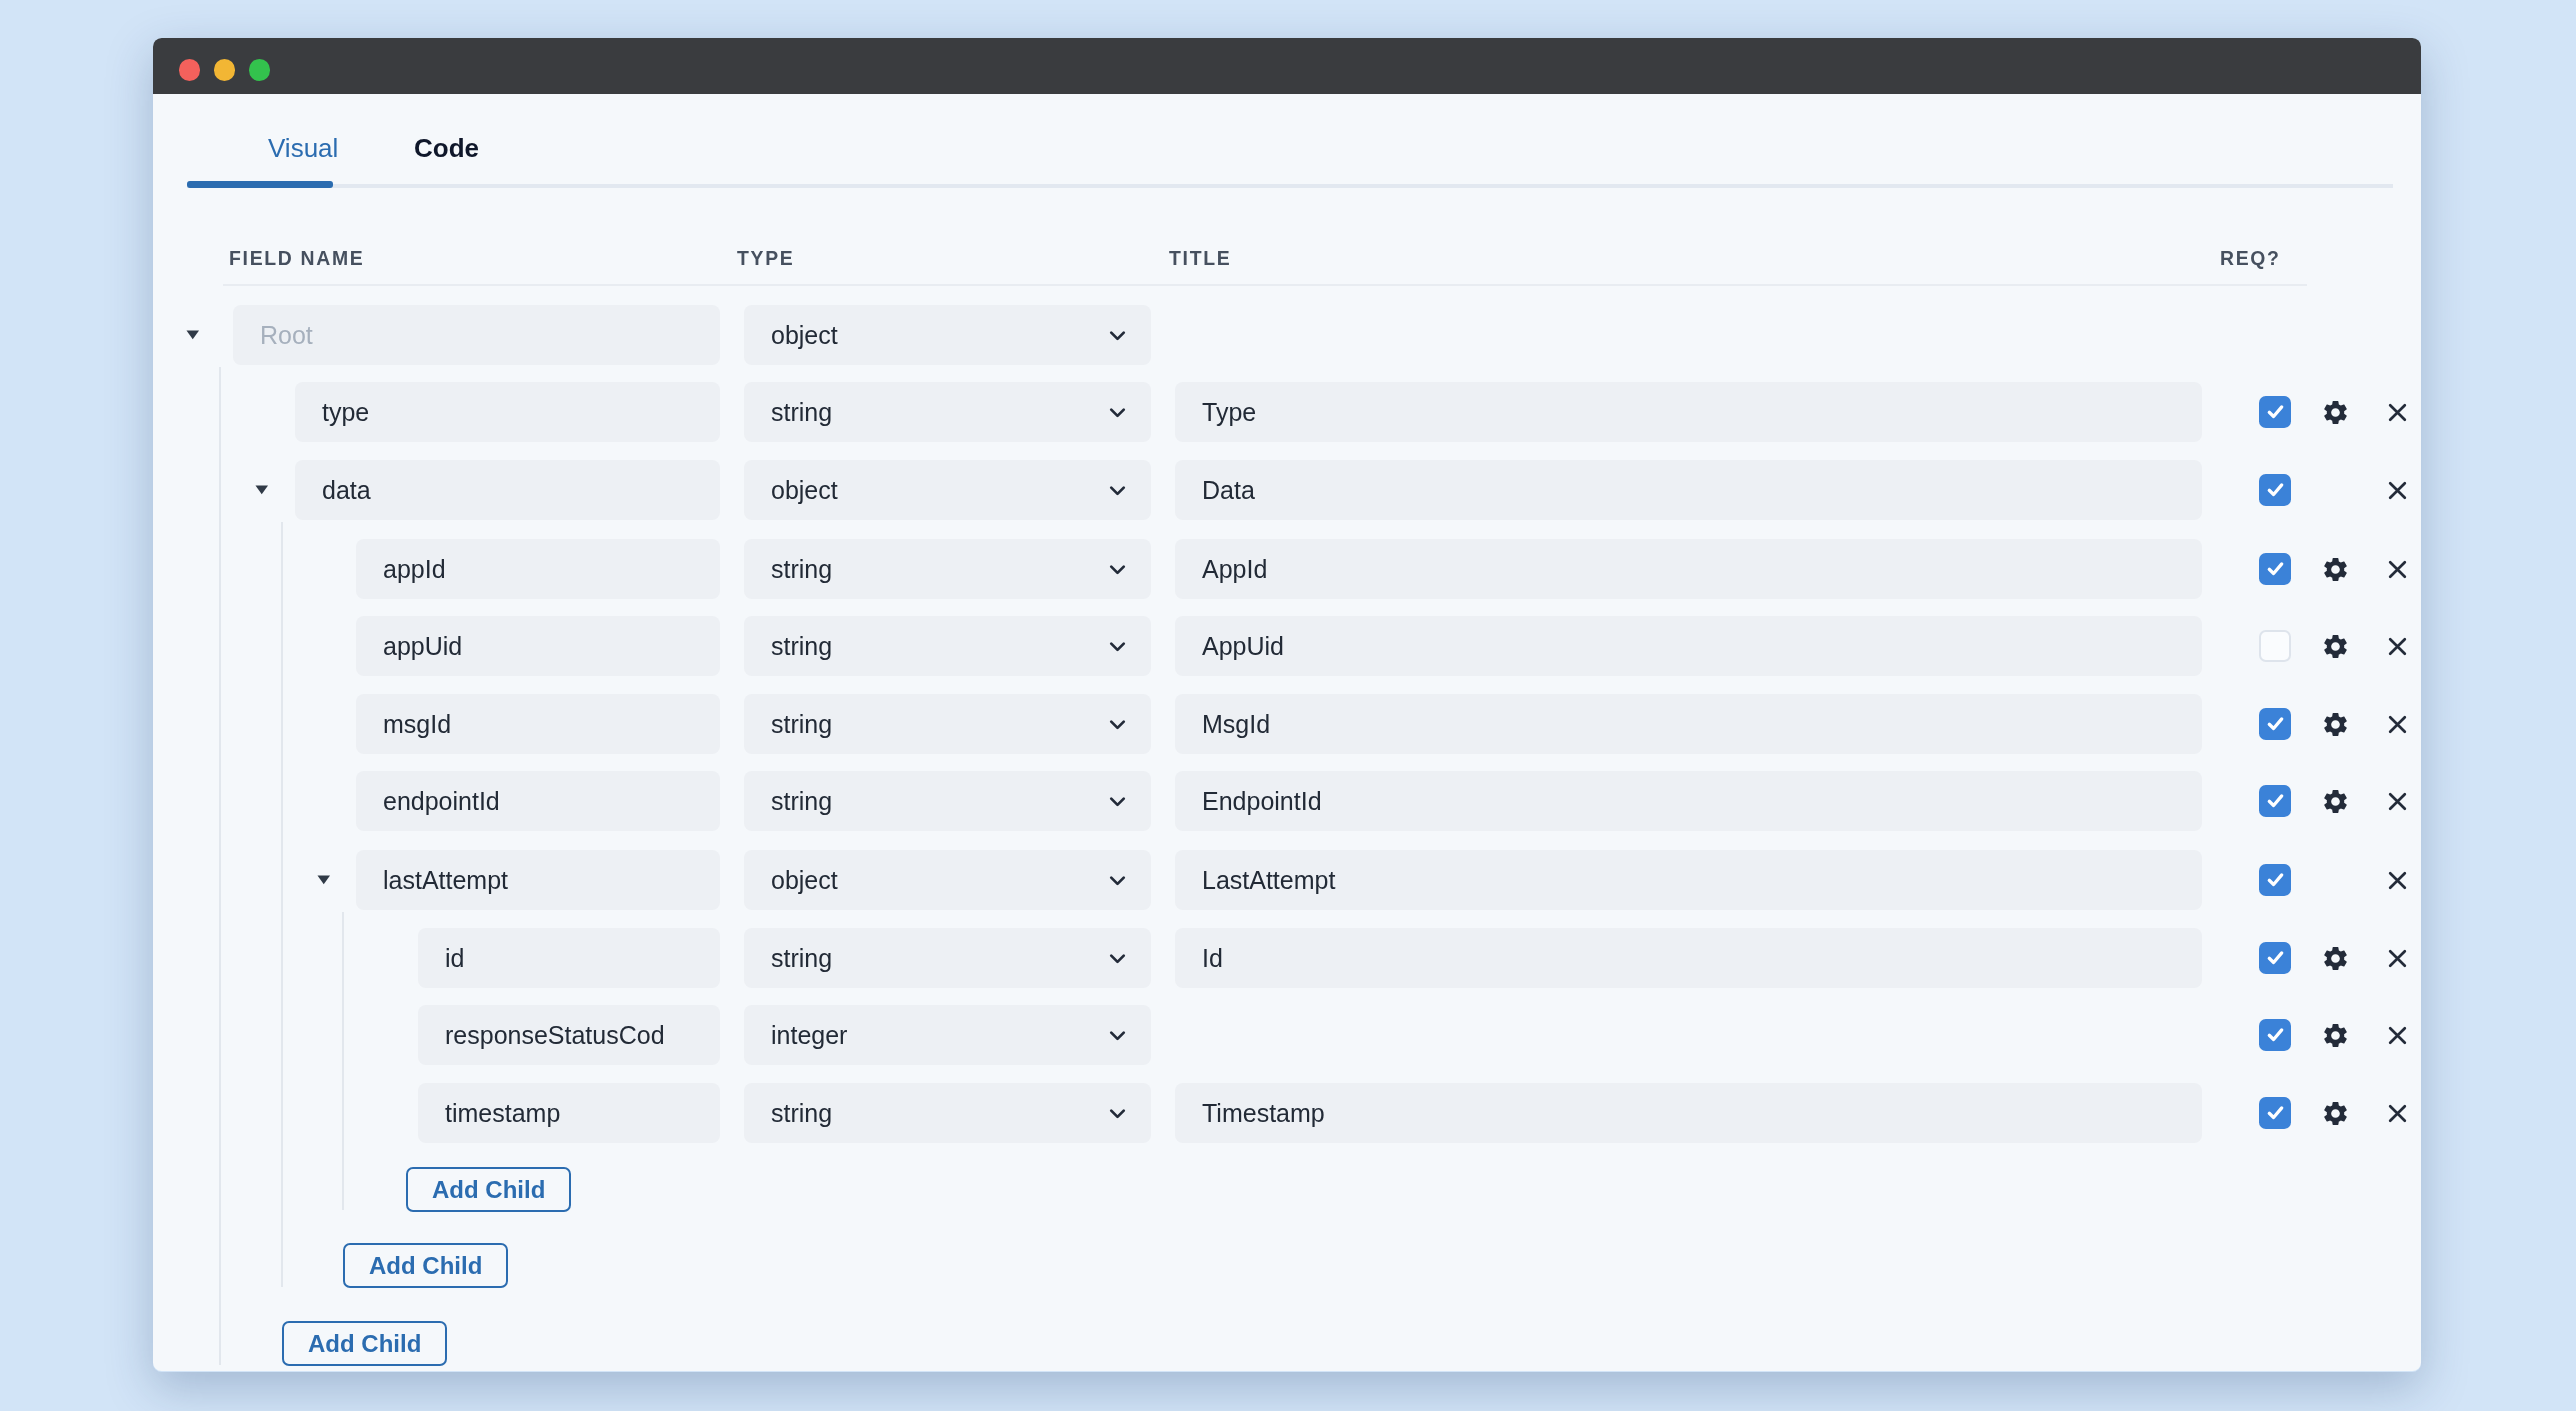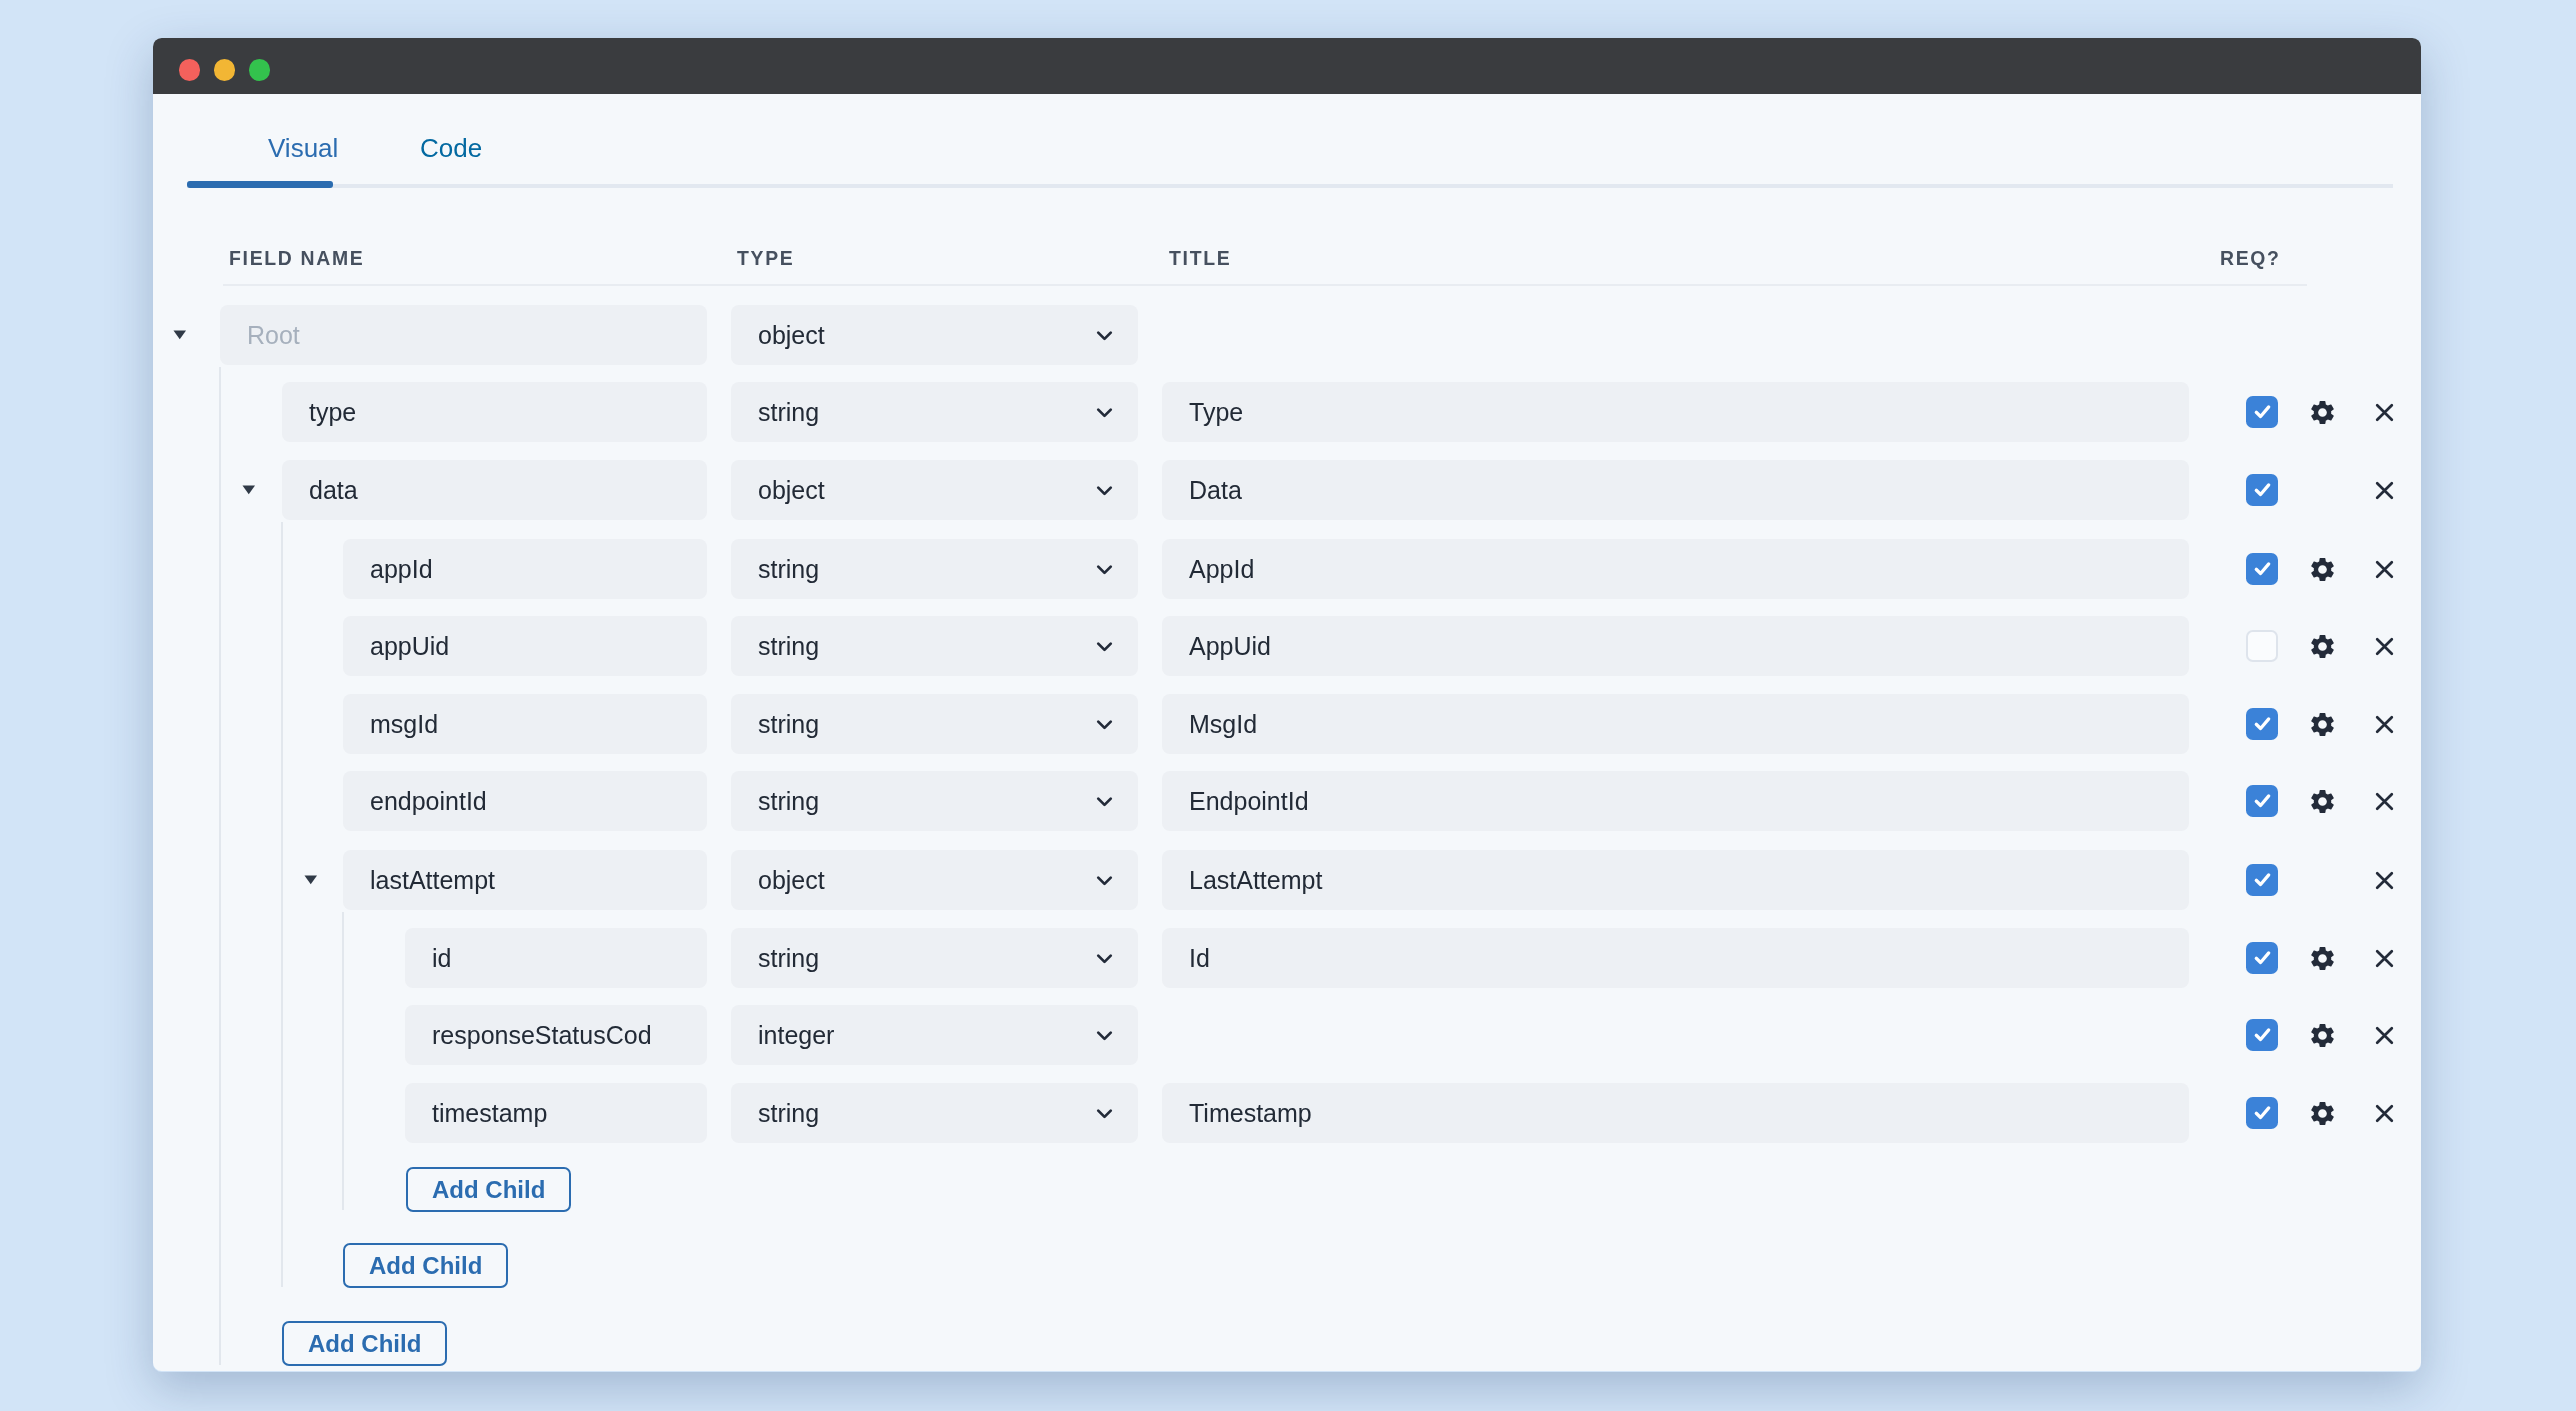--- a/index.html
+++ b/index.html
@@ -10,34 +10,34 @@
   .titlebar{position:absolute;left:0;top:0;width:100%;height:56px;background:#3a3c3f;border-radius:8.7px 8.7px 0 0;}
   .light{position:absolute;top:21.4px;width:21.4px;height:21.4px;border-radius:50%;border:none;padding:0;}
   .light.red{left:26px;background:#f4615c;}
   .light.yellow{left:61px;background:#f2b634;}
   .light.green{left:96px;background:#33c24d;}
   .content{position:absolute;left:0;top:56px;width:100%;height:1277px;background:#f5f8fb;
     border-radius:0 0 8.7px 8.7px;overflow:hidden;}
   
   .tab{position:absolute;top:39px;font-size:26px;background:none;border:none;padding:0;font-family:inherit;margin-left:48px;}
   .tab.active{left:67px;color:#2b6cb0;}
-  .tab.inactive{left:219px;color:#0369a1;}
+  .tab.inactive{left:213px;color:#0f172a;font-weight:bold;}
   .tabline{position:absolute;left:34px;top:90px;width:2206px;height:3.9px;background:#e2e8f0;}
   .tabind{position:absolute;left:34px;top:87px;width:146px;height:6.8px;background:#2b6cb0;border-radius:2.9px;}
   
   .colhead{position:absolute;top:153px;font-size:19.4px;font-weight:bold;letter-spacing:1.7px;color:#46505f;}
   .ch-field{left:76px;text-align:right;}.ch-type{left:584px;}.ch-title{left:1016px;}.ch-req{left:2067px;}
   .headrule{position:absolute;left:70px;top:190px;width:2084px;height:1.9px;background:#e8ecf1;}
   
   .guide{position:absolute;width:1.9px;background:#e2e7ed;}
   .g-root{left:66px;top:273px;height:998px;}
   .g-data{left:128px;top:428px;height:765px;}
   .g-last{left:189px;top:818px;height:298px;}
   
-  .row{position:absolute;left:0;width:100%;height:60px;padding-left:8px;}
+  .row{position:absolute;left:13px;width:100%;height:60px;padding-left:8px;}
   .name,.titlein{position:absolute;top:0;height:60px;background:#edf0f4;border:none;outline:none;
     border-radius:7.8px;font-size:25px;color:#222a36;padding:0 19.4px 0 27px;font-family:inherit;}
   .name.lvl0{left:67px;width:487px;}
   .name.lvl1{left:129px;width:425px;}
   .name.lvl2{left:190px;width:364px;}
   .name.lvl3{left:252px;width:302px;}
   .titlein{left:1009px;width:1027px;}
   ::placeholder{color:#a6b0bd;opacity:1;}
   .select{position:absolute;left:578px;top:0;width:407px;height:60px;background:#edf0f4;border-radius:7.8px;
     display:flex;align-items:center;justify-content:space-between;padding:0 21.4px 0 27px;color:#222a36;}

